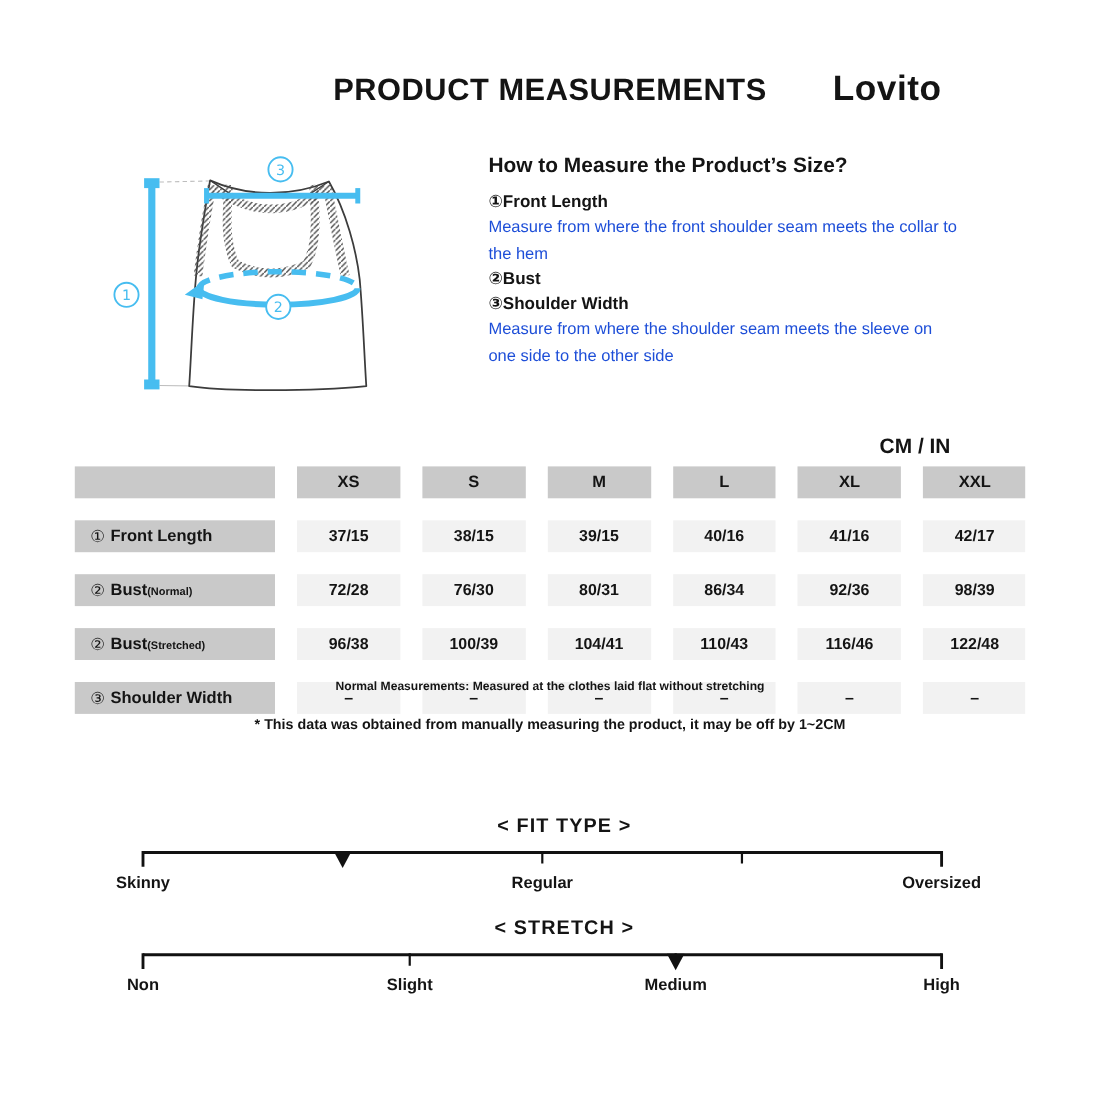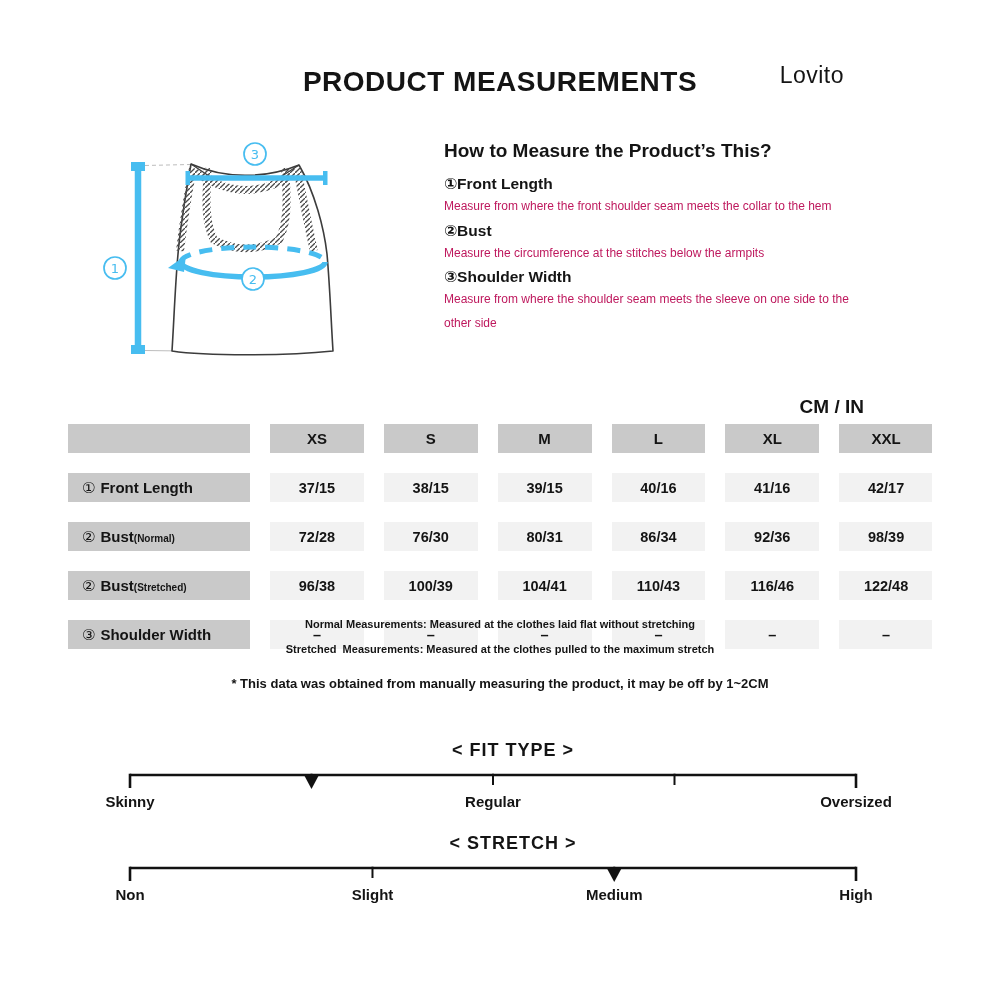--- a/index.html
+++ b/index.html
@@ -6,29 +6,29 @@
   .canvas{
     position:relative;width:932px;height:1000px;background:#fff;
     font-family:"Liberation Sans","DejaVu Sans",sans-serif;color:#141414;overflow:hidden;
   }
   
   .page-title{
     position:absolute;top:66px;left:0;width:1000px;text-align:center;
     font-size:28px;font-weight:800;letter-spacing:.5px;margin:0;
   }
   .brand{
-    position:absolute;top:62px;right:88px;font-size:23px;font-weight:400;letter-spacing:.5px;
+    position:absolute;top:62px;right:76px;font-size:32px;font-weight:700;letter-spacing:.5px;
   }
   
   .diagram{position:absolute;left:95px;top:138px;}
   
   .howto{position:absolute;left:444px;top:140px;width:480px;}
   .howto h2{margin:0 0 10px 0;font-size:19px;font-weight:700;}
   .howto-item .item-title{font-size:15.5px;font-weight:700;line-height:23px;}
-  .howto-item .item-desc{font-size:12px;color:#be185d;line-height:23.5px;width:430px;}
+  .howto-item .item-desc{font-size:15px;color:#1d4ed8;line-height:23.5px;width:430px;}
   
   .unit-label{position:absolute;top:396px;right:68px;font-size:19px;font-weight:700;}
   
   .size-table{
     position:absolute;left:68px;top:424px;width:865px;
     display:grid;grid-template-columns:182px repeat(6,1fr);gap:20px;
   }
   .cell{height:29px;display:flex;align-items:center;justify-content:center;font-size:14.5px;}
   .cell.head{background:#c9c9c9;font-weight:700;font-size:15px;}
   .cell.label{
@@ -111,29 +111,28 @@
       <path d="M86,124 A72 15 0 0 1 230,124" stroke="#47BDF0" stroke-width="5" fill="none" stroke-dasharray="13 9"></path>
       <polygon points="73,130 91,117 89,134" fill="#47BDF0"></polygon>
     </g>
     <g>
       <circle cx="158" cy="141" r="11" fill="#fff" stroke="#47BDF0" stroke-width="1.7"></circle>
       <text class="callout-num" x="158" y="146" text-anchor="middle" font-size="13" fill="#47BDF0">2</text>
     </g>
   </svg>
 
   <div class="howto">
-    <h2>How to Measure the Product’s This?</h2>
+    <h2>How to Measure the Product’s Size?</h2>
     <div id="howto-list">
         <div class="howto-item">
           <div class="item-title">①Front Length</div>
           <div class="item-desc">Measure from where the front shoulder seam meets the collar to the hem</div>
         </div>
         <div class="howto-item">
           <div class="item-title">②Bust</div>
-          <div class="item-desc">Measure the circumference at the stitches below the armpits</div>
         </div>
         <div class="howto-item">
           <div class="item-title">③Shoulder Width</div>
           <div class="item-desc">Measure from where the shoulder seam meets the sleeve on one side to the other side</div>
         </div>
       </div>
   </div>
 
   <div class="unit-label">CM / IN</div>
 
@@ -170,21 +169,20 @@
       <div class="cell val">–</div>
       <div class="cell val">–</div>
       <div class="cell val">–</div>
       <div class="cell val">–</div>
       <div class="cell val">–</div>
       <div class="cell val">–</div>
     </div>
 
   <div class="notes">
     <div class="note-line">Normal Measurements: Measured at the clothes laid flat without stretching</div>
-    <div class="note-line">Stretched  Measurements: Measured at the clothes pulled to the maximum stretch</div>
     <div class="disclaimer">* This data was obtained from manually measuring the product, it may be off by 1~2CM</div>
   </div>
 
   <div class="scale-title" id="fit-title">&lt; FIT TYPE &gt;</div>
   <svg class="scale-svg" id="fit-svg" viewBox="0 0 800 56">
       <line x1="33" y1="11" x2="759" y2="11" stroke="#111" stroke-width="2.6"></line>
       <line x1="33" y1="9.7" x2="33" y2="24" stroke="#111" stroke-width="2.6"></line>
       <line x1="214.5" y1="9.7" x2="214.5" y2="21" stroke="#111" stroke-width="2"></line>
       <line x1="396" y1="9.7" x2="396" y2="21" stroke="#111" stroke-width="2"></line>
       <line x1="577.5" y1="9.7" x2="577.5" y2="21" stroke="#111" stroke-width="2"></line>

